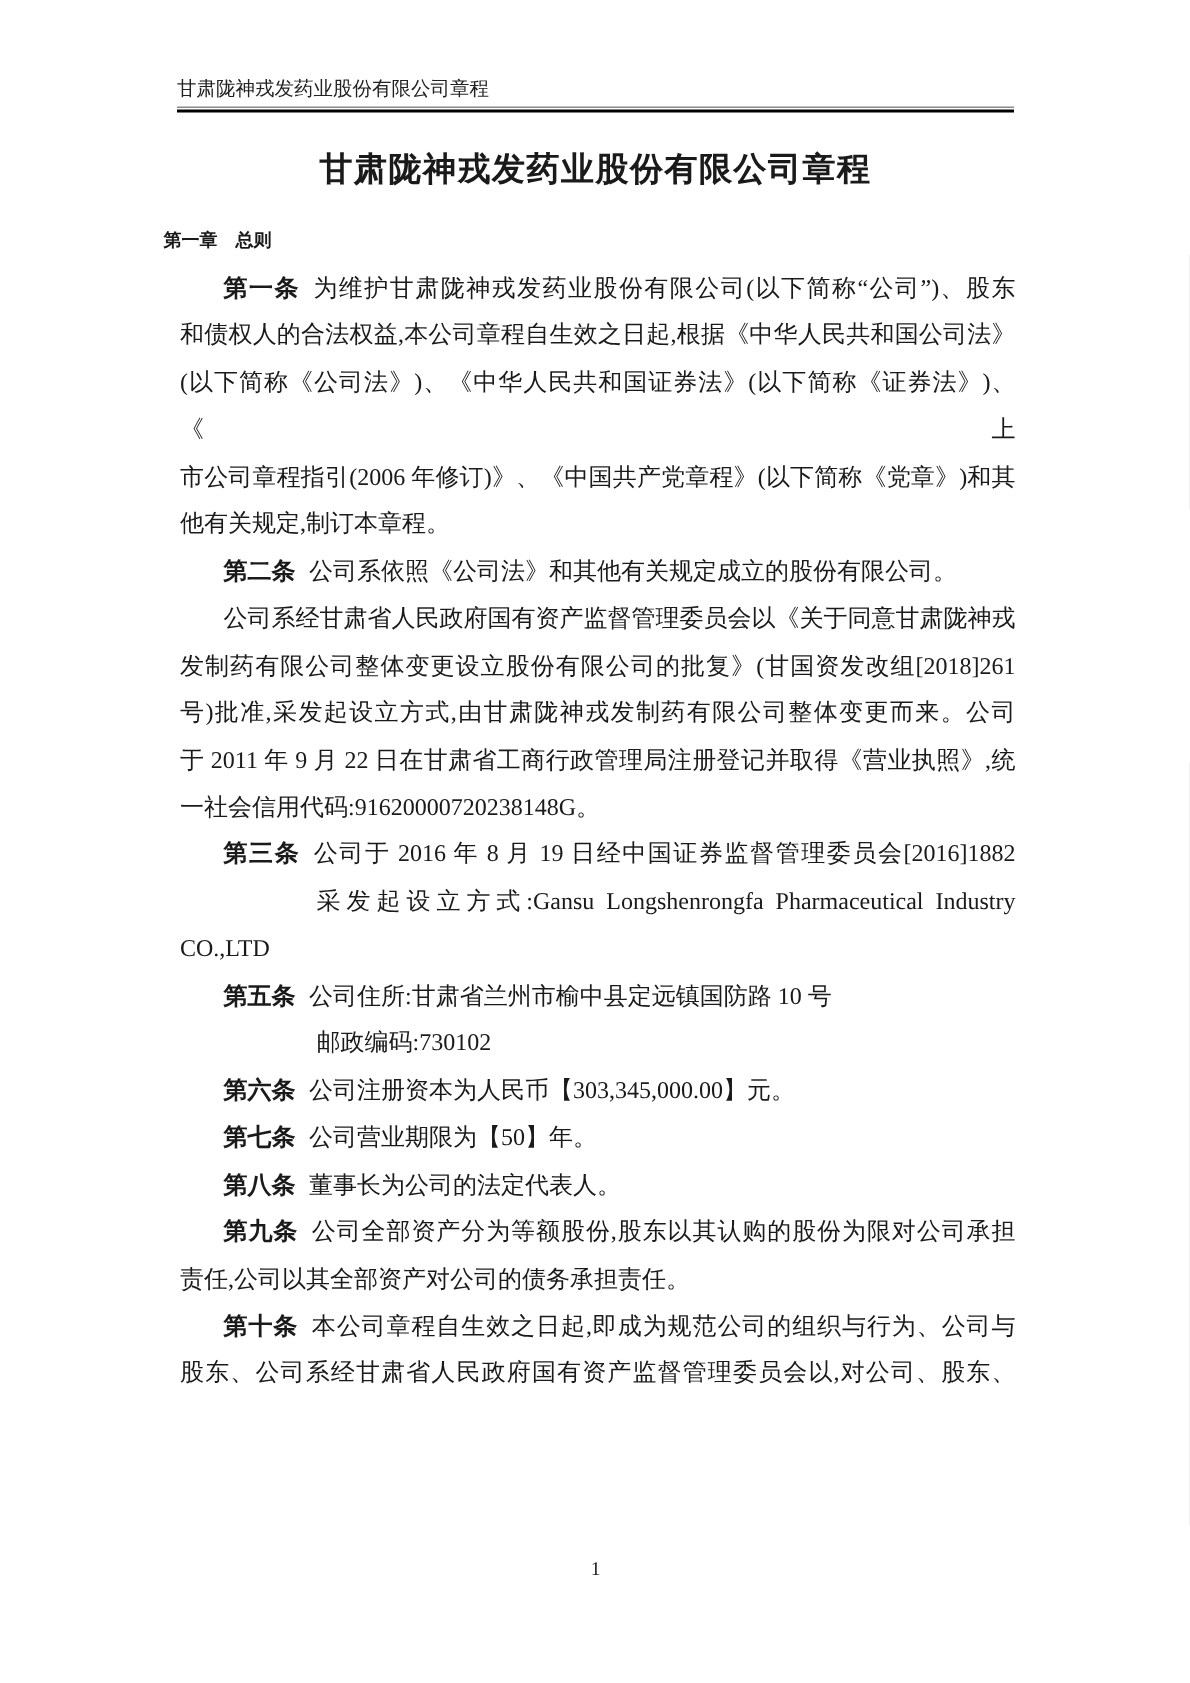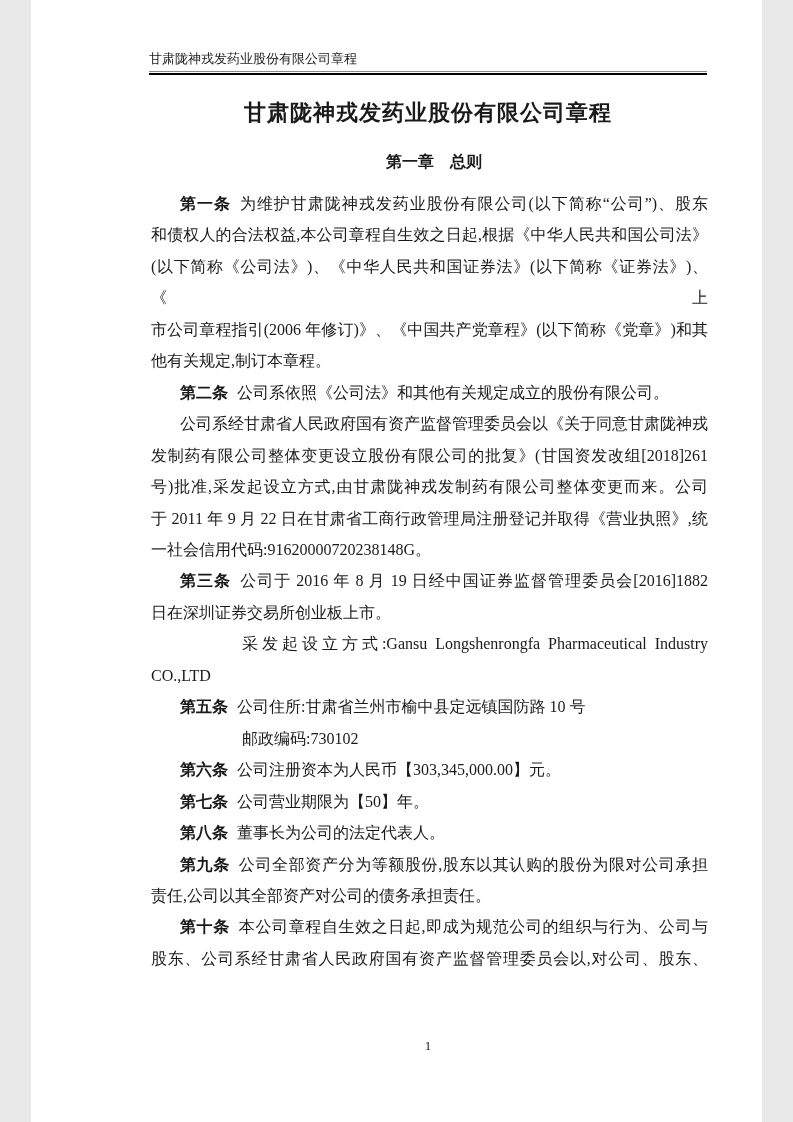--- a/index.html
+++ b/index.html
@@ -1,18 +1,18 @@
 <!DOCTYPE html>
 <html><head>
 <meta charset="utf-8">
 <style>
   html,body { margin:0; padding:0; background:#e8e8e8; }
   .page {
     position:relative;
-    width:731px; height:1122px;
+    width:793px; height:1122px;
     margin:0 auto;
     background:#ffffff;
     font-family:"Liberation Serif","DejaVu Serif",serif;
     color:#1a1a1a;
     overflow:hidden;
   }
   .hdr-text {
     position:absolute; left:118px; top:50px;
     font-size:13px; color:#222;
     white-space:nowrap;
@@ -24,27 +24,26 @@
     border-bottom:2px solid #000;
   }
   .doc-title {
     position:absolute; left:118px; top:98px; width:558px;
     text-align:center;
     font-size:22px; font-weight:bold;
     letter-spacing:1px;
     white-space:nowrap;
   }
   .chapter-heading {
-    position:absolute; left:124px; top:152px; width:558px;
-    text-align:center;
-    font-size:16px; font-weight:bold;
+    position:absolute; left:109px; top:152px; width:558px;
+    font-size:12px; font-weight:bold;
     white-space:nowrap;
   }
   .doc-body {
-    position:absolute; left:120px; top:188px; width:557px;
+    position:absolute; left:120px; top:177px; width:557px;
     font-size:16px; line-height:31.45px;
   }
   .line { white-space:pre-wrap; }
   .line.j { text-align:justify; text-align-last:justify; }
   .line.ind-29 { padding-left:29px; }
   .line.ind-91 { padding-left:91px; }
   .line b { font-weight:bold; margin-right:9px; }
   .page-num {
     position:absolute; left:118px; top:1038px; width:558px;
     text-align:center; font-size:13px;
@@ -64,21 +63,20 @@
       <div class="line j">(以下简称《公司法》)、《中华人民共和国证券法》(以下简称《证券法》)、《上</div>
       <div class="line j">市公司章程指引(2006 年修订)》、《中国共产党章程》(以下简称《党章》)和其</div>
       <div class="line">他有关规定,制订本章程。</div>
       <div class="line ind-29"><b>第二条</b>公司系依照《公司法》和其他有关规定成立的股份有限公司。</div>
       <div class="line j ind-29">公司系经甘肃省人民政府国有资产监督管理委员会以《关于同意甘肃陇神戎</div>
       <div class="line j">发制药有限公司整体变更设立股份有限公司的批复》(甘国资发改组[2018]261</div>
       <div class="line j">号)批准,采发起设立方式,由甘肃陇神戎发制药有限公司整体变更而来。公司</div>
       <div class="line j">于 2011 年 9 月 22 日在甘肃省工商行政管理局注册登记并取得《营业执照》,统</div>
       <div class="line">一社会信用代码:91620000720238148G。</div>
       <div class="line j ind-29"><b>第三条</b>公司于 2016 年 8 月 19 日经中国证券监督管理委员会[2016]1882</div>
-      <div class="line">日在深圳证券交易所创业板上市。</div>
       <div class="line j ind-91">采发起设立方式:Gansu Longshenrongfa Pharmaceutical Industry</div>
       <div class="line">CO.,LTD</div>
       <div class="line ind-29"><b>第五条</b>公司住所:甘肃省兰州市榆中县定远镇国防路 10 号</div>
       <div class="line ind-91">邮政编码:730102</div>
       <div class="line ind-29"><b>第六条</b>公司注册资本为人民币【303,345,000.00】元。</div>
       <div class="line ind-29"><b>第七条</b>公司营业期限为【50】年。</div>
       <div class="line ind-29"><b>第八条</b>董事长为公司的法定代表人。</div>
       <div class="line j ind-29"><b>第九条</b>公司全部资产分为等额股份,股东以其认购的股份为限对公司承担</div>
       <div class="line">责任,公司以其全部资产对公司的债务承担责任。</div>
       <div class="line j ind-29"><b>第十条</b>本公司章程自生效之日起,即成为规范公司的组织与行为、公司与</div>

